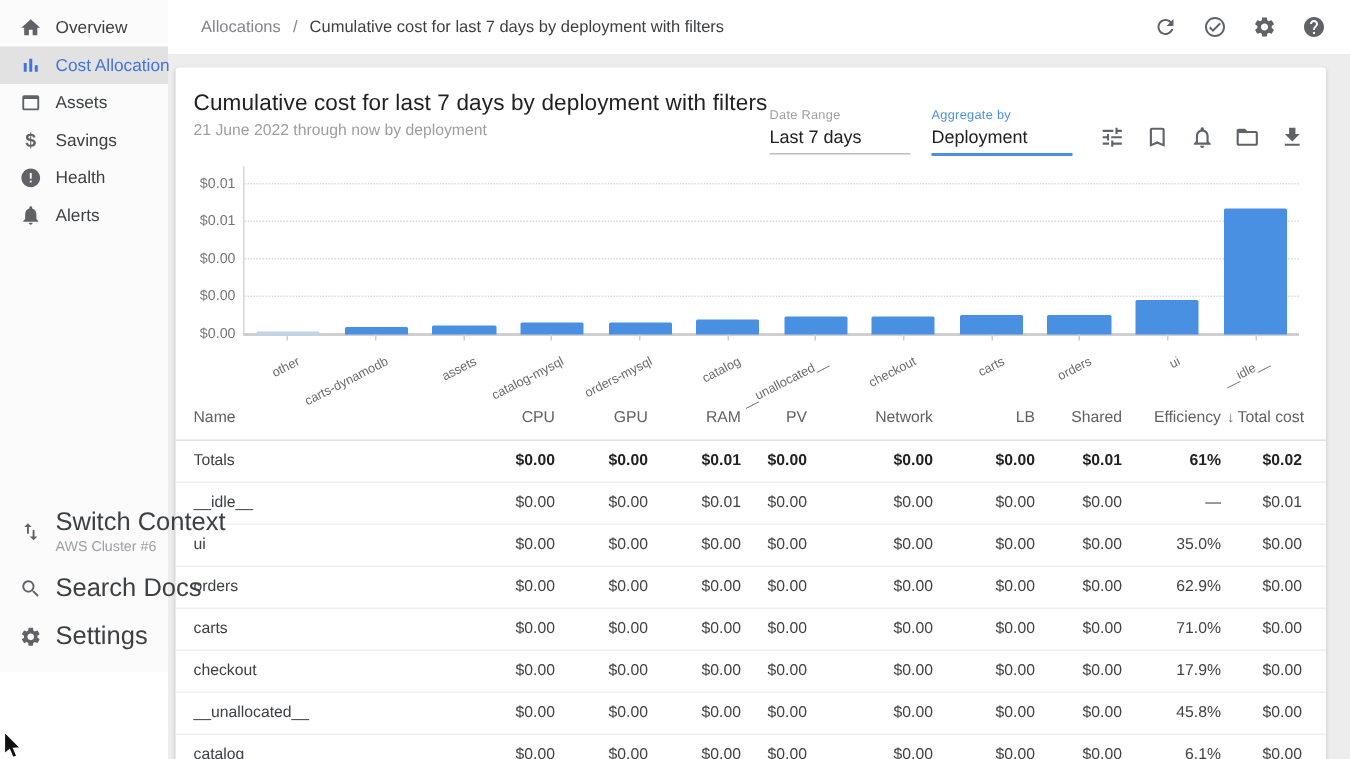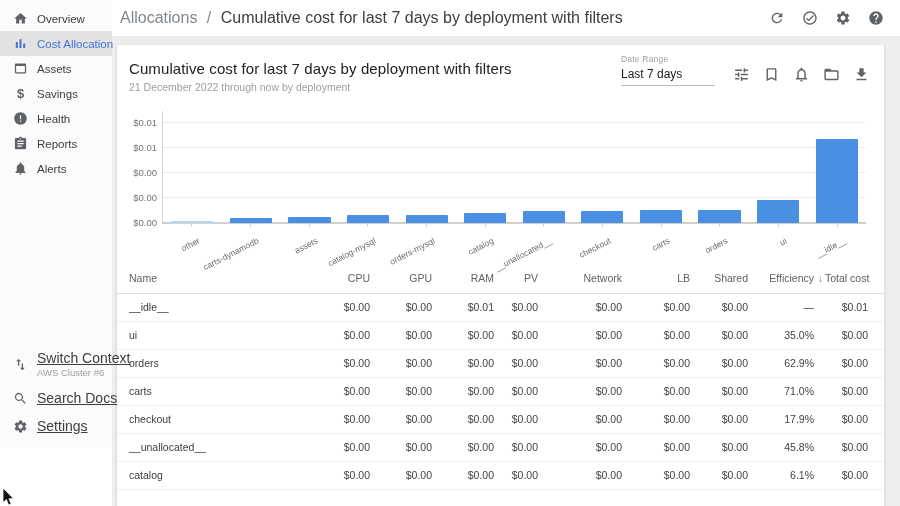--- a/index.html
+++ b/index.html
@@ -10,42 +10,42 @@
   .sidebar { position:absolute; left:0; top:0; width:112px; height:448px; background:#fbfbfb; z-index:5; }
   .side-item { position:relative; height:25px; display:flex; align-items:center; padding-left:13px; cursor:pointer; }
   .side-item .ic { width:15px; height:15px; margin-right:9px; color:#5f6368; flex:none; display:flex; align-items:center; justify-content:center; }
   .side-item .lbl { font-size:11.5px; color:#3c4043; white-space:nowrap; }
   .side-item.active { background:#e2e2e2; }
   .side-item.active .lbl { color:#4372d9;text-align:center; }
   .side-item.active .ic { color:#4372d9; }
   .side-foot { position:absolute; left:0; bottom:0; width:112px; }
   .foot-item { position:relative; display:flex; align-items:center; padding:6px 0 6px 13px; cursor:pointer; }
   .foot-item .ic { width:15px; height:15px; margin-right:9px; color:#5f6368; flex:none; }
-  .foot-item .lbl { font-size:14px; color:#3c4043; white-space:nowrap;text-decoration:underline; }
+  .foot-item .lbl { font-size:17px; color:#3c4043; white-space:nowrap; }
   .foot-item .sub { font-size:9.5px; color:#9aa0a6; margin-top:1px; }
   .dollar { font-size:13px; font-weight:bold; color:#5f6368; line-height:15px; text-align:center; width:15px; }
 
   
   .topbar { position:absolute; left:112px; top:0; right:0; height:36px; background:#fff; display:flex; align-items:center; z-index:4; }
-  .crumbs { margin-left:8px; font-size:16px; color:#80868b; white-space:nowrap; }
+  .crumbs { margin-left:22px; font-size:11px; color:#80868b; white-space:nowrap; }
   .crumbs .sep { margin:0 5px; color:#80868b; }
   .crumbs .page { color:#3c4043; }
   .top-icons { margin-left:auto; margin-right:16px; display:flex; align-items:center; gap:17px; }
   .top-icons .ic { width:16px; height:16px; color:#5f6368; cursor:pointer; }
 
   
   .main { position:absolute; left:112px; top:36px; right:0; bottom:0; background:#ededed; }
   .card { position:absolute; left:5px; top:9px; right:16px; bottom:-20px; background:#fff;
     box-shadow:0 1px 3px rgba(0,0,0,.18); border-radius:2px; }
 
   .card-head { position:relative; padding:15px 16px 0 12px; height:64px; }
   .title { font-size:15px; font-weight:500; color:#212121; letter-spacing:.1px; }
   .subtitle { font-size:10.5px; color:#9e9e9e; margin-top:4px; }
 
-  .controls { position:absolute; top:9px; right:14px; display:flex; align-items:flex-start; }
+  .controls { position:absolute; top:26px; right:14px; display:flex; align-items:flex-start; }
   .field { width:94px; margin-right:14px; cursor:pointer; }
   .field .flabel { font-size:8.5px; letter-spacing:.2px; }
   .field .fvalue { font-size:12px; color:#212121; padding:3px 0 4px 0; }
   .field.gray .flabel { color:#9e9e9e; }
   .field.gray .fvalue { border-bottom:1px solid #bdbdbd; }
   .field.blue .flabel { color:#4a90e2; }
   .field.blue .fvalue { border-bottom:2px solid #4a90e2; }
   .ctl-icons { display:flex; align-items:center; gap:13px; margin-top:12px; margin-left:4px; }
   .ctl-icons .ic { width:17px; height:17px; color:#5f6368; cursor:pointer; }
 
@@ -109,28 +109,20 @@
         </span>
     <span class="lbl">Savings</span>
       </div>
       <div class="side-item">
         <span class="ic">
           <svg viewBox="0 0 24 24" width="100%" height="100%" fill="currentColor">
             <path d="M12 2C6.48 2 2 6.48 2 12s4.48 10 10 10 10-4.48 10-10S17.52 2 12 2zm1 15h-2v-2h2v2zm0-4h-2V7h2v6z"></path>
           </svg>
         </span>
     <span class="lbl">Health</span>
-      </div>
-      <div class="side-item">
-        <span class="ic">
-          <svg viewBox="0 0 24 24" width="100%" height="100%" fill="currentColor">
-            <path d="M19 3h-4.18C14.4 1.84 13.3 1 12 1c-1.3 0-2.4.84-2.82 2H5c-1.1 0-2 .9-2 2v14c0 1.1.9 2 2 2h14c1.1 0 2-.9 2-2V5c0-1.1-.9-2-2-2zm-7 0c.55 0 1 .45 1 1s-.45 1-1 1-1-.45-1-1 .45-1 1-1zm2 14H7v-2h7v2zm3-4H7v-2h10v2zm0-4H7V7h10v2z"></path>
-          </svg>
-        </span>
-    <span class="lbl">Reports</span>
       </div>
       <div class="side-item">
         <span class="ic">
           <svg viewBox="0 0 24 24" width="100%" height="100%" fill="currentColor">
             <path d="M12 22c1.1 0 2-.9 2-2h-4c0 1.1.89 2 2 2zm6-6v-5c0-3.07-1.64-5.64-4.5-6.32V4c0-.83-.67-1.5-1.5-1.5s-1.5.67-1.5 1.5v.68C7.63 5.36 6 7.92 6 11v5l-2 2v1h16v-1l-2-2z"></path>
           </svg>
         </span>
     <span class="lbl">Alerts</span>
       </div>
     </div>
@@ -183,26 +175,30 @@
           <path d="M12 2C6.48 2 2 6.48 2 12s4.48 10 10 10 10-4.48 10-10S17.52 2 12 2zm1 17h-2v-2h2v2zm2.07-7.75l-.9.92C13.45 12.9 13 13.5 13 15h-2v-.5c0-1.1.45-2.1 1.17-2.83l1.24-1.26c.37-.36.59-.86.59-1.41 0-1.1-.9-2-2-2s-2 .9-2 2H8c0-2.21 1.79-4 4-4s4 1.79 4 4c0 .88-.36 1.68-.93 2.25z"></path>
         </svg></span>
     </div>
 </header>
 
 <main class="main">
   <section class="card">
 
     <div class="card-head">
       <div class="title">Cumulative cost for last 7 days by deployment with filters</div>
-      <div class="subtitle">21 December 2022 through now by deployment</div>
+      <div class="subtitle">21 June 2022 through now by deployment</div>
 
       <div class="controls">
         <div class="field gray">
           <div class="flabel">Date Range</div>
           <div class="fvalue">Last 7 days</div>
+        </div>
+        <div class="field blue">
+          <div class="flabel">Aggregate by</div>
+          <div class="fvalue">Deployment</div>
         </div>
         <div class="ctl-icons" id="ctl-icons">
             <span class="ic"><svg viewBox="0 0 24 24" width="100%" height="100%" fill="currentColor">
                 <path d="M3 17v2h6v-2H3zM3 5v2h10V5H3zm10 16v-2h8v-2h-8v-2h-2v6h2zM7 9v2H3v2h4v2h2V9H7zm14 4v-2H11v2h10zm-6-4h2V7h4V5h-4V3h-2v6z"></path>
               </svg></span>
             <span class="ic"><svg viewBox="0 0 24 24" width="100%" height="100%" fill="currentColor">
                 <path d="M17 3H7c-1.1 0-1.99.9-1.99 2L5 21l7-3 7 3V5c0-1.1-.9-2-2-2zm0 15l-5-2.18L7 18V5h10v13z"></path>
               </svg></span>
             <span class="ic"><svg viewBox="0 0 24 24" width="100%" height="100%" fill="currentColor">
                 <path d="M12 22c1.1 0 2-.9 2-2h-4c0 1.1.89 2 2 2zm6-6v-5c0-3.07-1.64-5.64-4.5-6.32V4c0-.83-.67-1.5-1.5-1.5s-1.5.67-1.5 1.5v.68C7.63 5.36 6 7.92 6 11v5l-2 2v1h16v-1l-2-2zm-2 1H8v-6c0-2.48 1.51-4.5 4-4.5s4 2.02 4 4.5v6z"></path>
@@ -289,20 +285,32 @@
             <th>RAM</th>
             <th>PV</th>
             <th>Network</th>
             <th>LB</th>
             <th>Shared</th>
             <th>Efficiency</th>
             <th><span class="sort-arrow">↓</span>Total cost</th>
           </tr>
         </thead>
       <tbody id="tbl-body">
+          <tr class="bold">
+            <td class="name">Totals</td>
+            <td>$0.00</td>
+            <td>$0.00</td>
+            <td>$0.01</td>
+            <td>$0.00</td>
+            <td>$0.00</td>
+            <td>$0.00</td>
+            <td>$0.01</td>
+            <td>61%</td>
+            <td>$0.02</td>
+          </tr>
           <tr>
             <td class="name">__idle__</td>
             <td>$0.00</td>
             <td>$0.00</td>
             <td>$0.01</td>
             <td>$0.00</td>
             <td>$0.00</td>
             <td>$0.00</td>
             <td>$0.00</td>
             <td>—</td>

